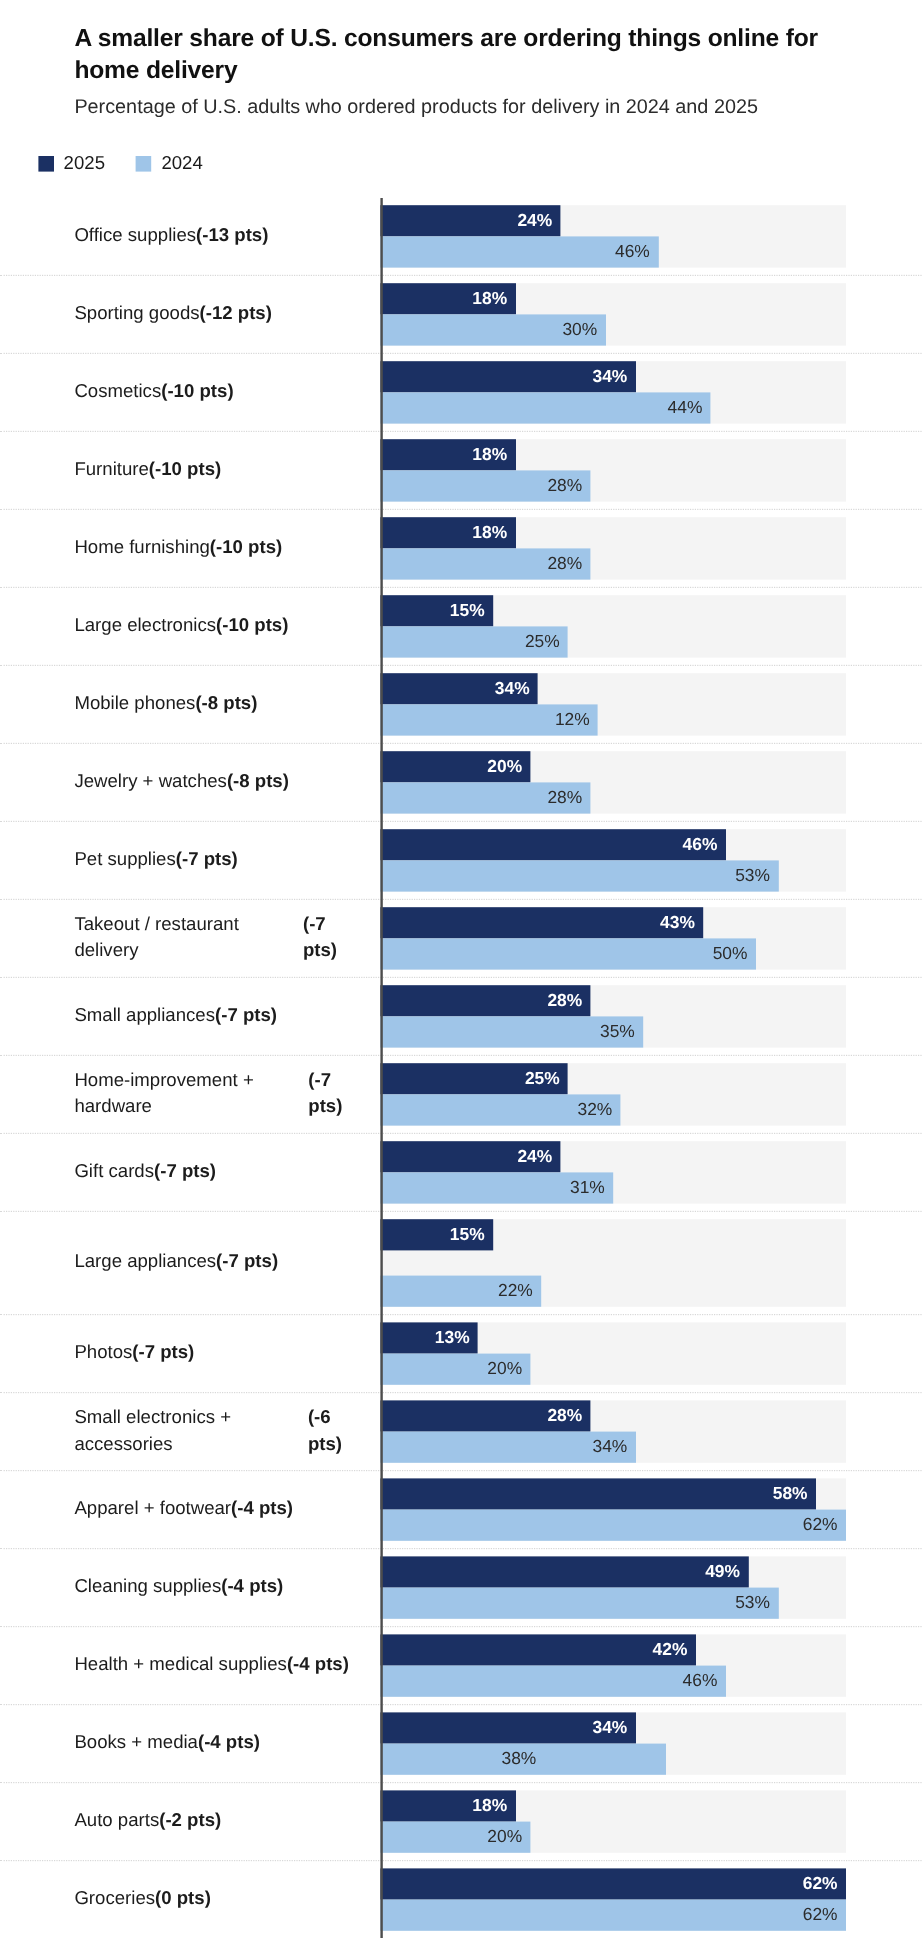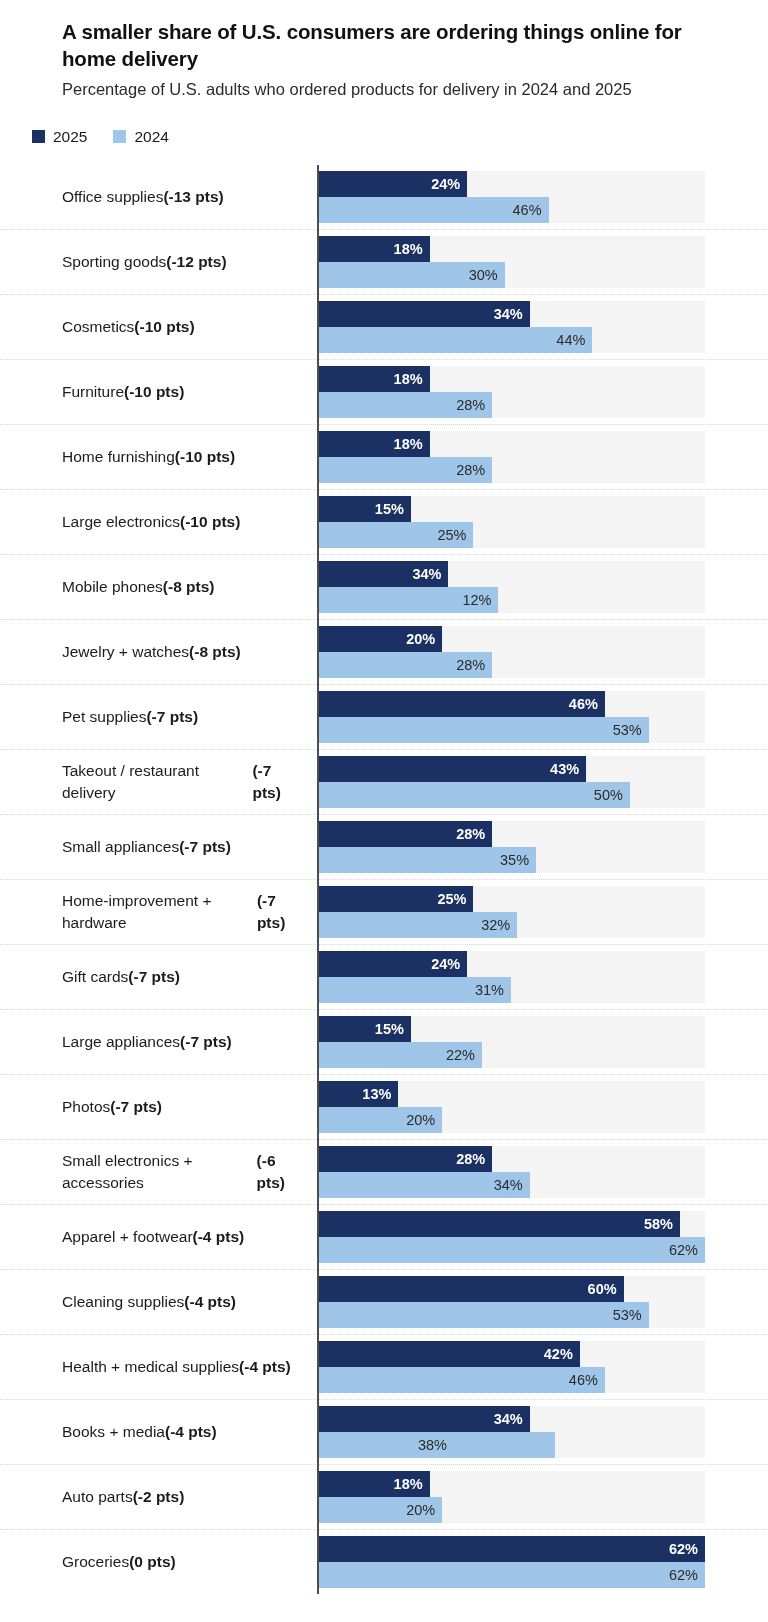--- a/index.html
+++ b/index.html
@@ -385,21 +385,21 @@
         <div class="row">
           <div class="row-label">
             <span>Large appliances</span> 
             <b>(-7 pts)</b>
           </div>
           <div class="row-bars">
             <div class="row-band"></div>
             <div class="bar y2025" style="width: 93.871px;">
               <span class="bar-value">15%</span>
             </div>
-            <div class="bar y2024" style="width: 165px;">
+            <div class="bar y2024" style="width: 134px; margin-top: 21px;">
               <span class="bar-value">22%</span>
             </div>
           </div>
         </div>
         <div class="row">
           <div class="row-label">
             <span>Photos</span> 
             <b>(-7 pts)</b>
           </div>
           <div class="row-bars">
@@ -443,21 +443,21 @@
           </div>
         </div>
         <div class="row">
           <div class="row-label">
             <span>Cleaning supplies</span> 
             <b>(-4 pts)</b>
           </div>
           <div class="row-bars">
             <div class="row-band"></div>
             <div class="bar y2025" style="width: 306.645px;">
-              <span class="bar-value">60%</span>
+              <span class="bar-value">49%</span>
             </div>
             <div class="bar y2024" style="width: 331.677px;">
               <span class="bar-value">53%</span>
             </div>
           </div>
         </div>
         <div class="row">
           <div class="row-label">
             <span>Health + medical supplies</span> 
             <b>(-4 pts)</b>

